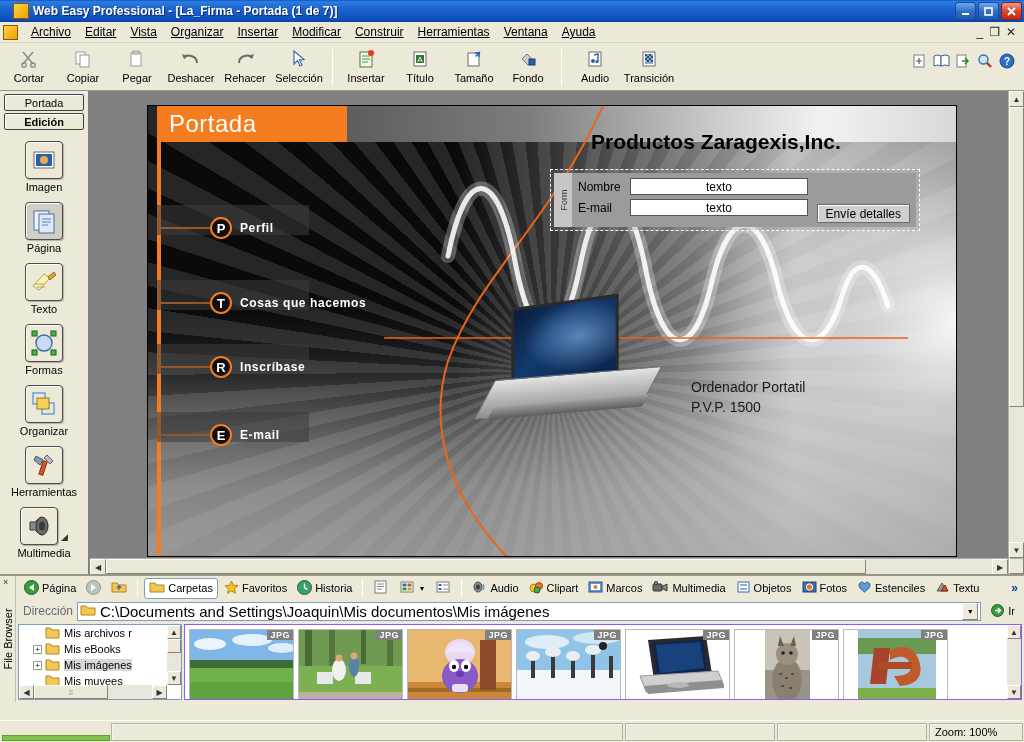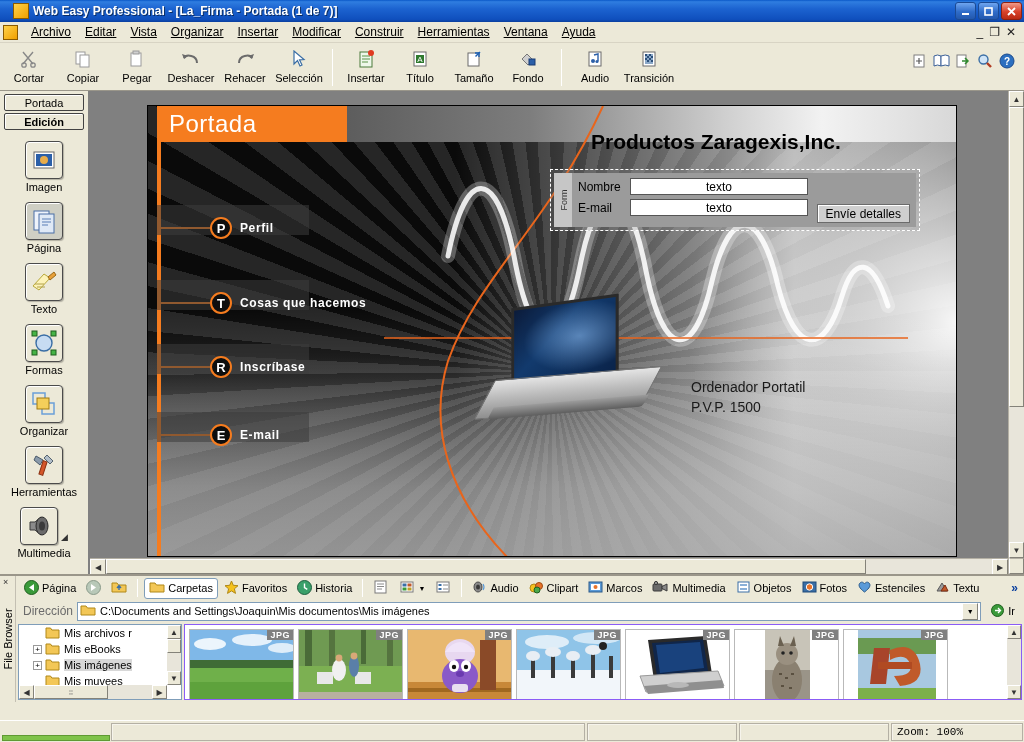--- a/index.html
+++ b/index.html
@@ -256,21 +256,21 @@
   .fbi.boxed { border: 1px solid #7f9db9; border-radius: 3px; background: #fff; }
   .fbsep { width: 1px; height: 18px; background: #b4b0a4; border-right: 1px solid #fff; margin: 0 4px; }
   .fb-more { margin-left: auto; padding-right: 6px; font-weight: bold; color: #0a3f9e; font-size: 12px; }
 
   .fb-addr { height: 22px; margin-left: 16px; display: flex; align-items: center; padding: 0 3px; gap: 4px; }
   .fb-addr .lab { color: #6b6b6b; font-size: 12px; padding-left: 4px; }
   .fb-addr .combo {
     flex: 1 1 auto; height: 19px; background: #fff; border: 1px solid #7f9db9;
     display: flex; align-items: center; padding: 0 2px; gap: 4px;
   }
-  .fb-addr .combo .txt { font-size: 11px; color: #000; }
+  .fb-addr .combo .txt { font-size: 15px; color: #000; }
   .fb-addr .arrowbox {
     width: 16px; height: 17px; margin-left: auto; background: #ece9d8;
     border: 1px solid #fff; border-right-color: #848279; border-bottom-color: #848279;
     display: flex; align-items: center; justify-content: center; font-size: 7px;
   }
   .fb-go { display: flex; align-items: center; gap: 3px; font-size: 11px; padding: 0 6px; }
 
   .fb-body { position: absolute; left: 16px; right: 0; top: 46px; bottom: 0; display: flex; }
   .fb-tree {
     width: 164px; flex: 0 0 164px; background: #fff; border: 1px solid #7f9db9;
@@ -1127,18 +1127,18 @@
         </div>
       </div>
     </div>
   </div>
 
   <div class="statusbar">
     <div class="sb-green"></div>
     <div class="sb-cell" style="flex:1 1 auto;"></div>
     <div class="sb-cell" style="width:150px;"></div>
     <div class="sb-cell" style="width:150px;"></div>
-    <div class="sb-cell" style="width:132px; justify-content:flex-start;font-family:Liberation Mono, monospace;">
+    <div class="sb-cell" style="width:94px; justify-content:flex-start;">
       <span>Zoom: 100%</span>
     </div>
   </div>
 
 </div>
 
 </body></html>

